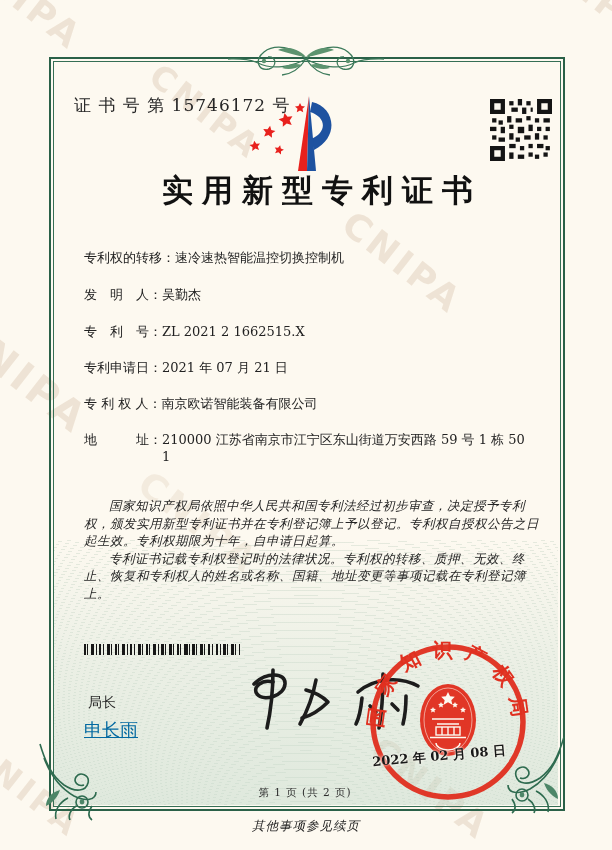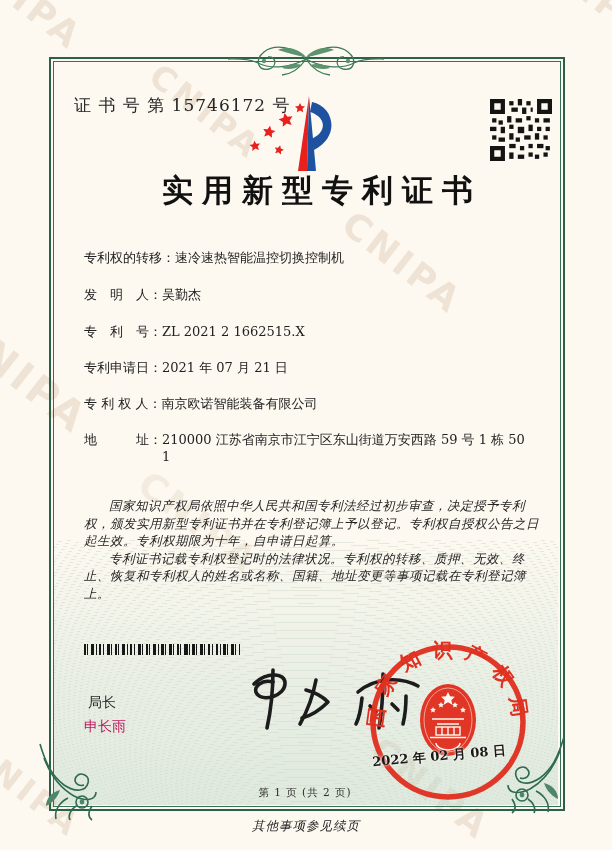--- a/index.html
+++ b/index.html
@@ -32,22 +32,22 @@
   .legal{position:absolute;left:84px;top:497px;width:455px;font-size:12.5px;line-height:17.5px;
          font-style:italic;color:#242424;}
   .legal p{margin:0;text-indent:2em;letter-spacing:0.5px;}
   
   .barcode{position:absolute;left:84px;top:644px;width:156px;height:11px;
      background:repeating-linear-gradient(90deg,#171717 0 2px,rgba(0,0,0,0) 2px 3.5px,
        #171717 3.5px 4.5px,rgba(0,0,0,0) 4.5px 7.5px,#171717 7.5px 10.5px,rgba(0,0,0,0) 10.5px 12px,
        #171717 12px 13px,rgba(0,0,0,0) 13px 15.5px);}
   .director-title{position:absolute;left:88px;top:694px;font-size:14px;
      font-family:"DejaVu Sans","Liberation Sans",sans-serif;color:#2b2b2b;}
-  .director-name{position:absolute;left:84px;top:718px;font-size:14px;
-     font-family:"DejaVu Sans","Liberation Sans",sans-serif;color:#be185d;}
+  .director-name{position:absolute;left:84px;top:718px;font-size:18px;
+     font-family:"DejaVu Sans","Liberation Sans",sans-serif;color:#0369a1;text-decoration:underline;}
   .sig{position:absolute;left:240px;top:666px;width:188px;height:80px;}
   
   .seal{position:absolute;left:366px;top:640px;width:164px;height:164px;}
   .seal-date{position:absolute;left:372px;top:746px;width:164px;font-size:13px;font-weight:700;
      color:#181818;transform:rotate(-5deg);letter-spacing:0px;white-space:nowrap;
      text-shadow:0 0 2px rgba(253,249,240,0.95),0 0 4px rgba(253,249,240,0.8);}
   
   .pageinfo{position:absolute;left:49px;top:786px;width:512px;text-align:center;
      font-size:10.5px;color:#2d2d2d;letter-spacing:1px;}
   .note{position:absolute;left:0;top:818px;width:612px;text-align:center;

